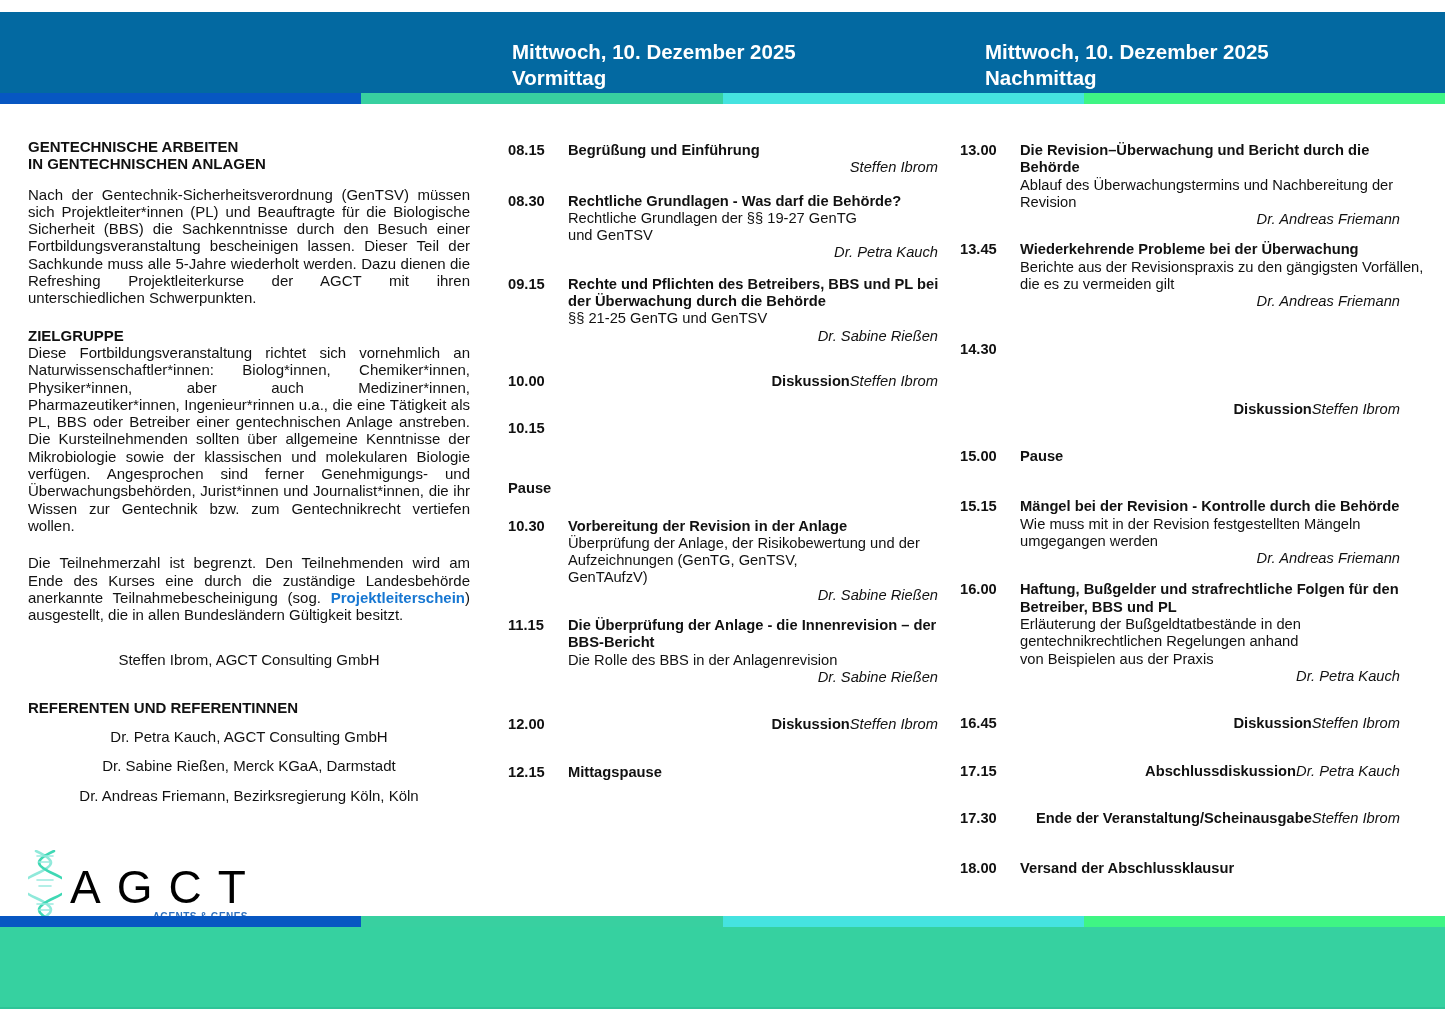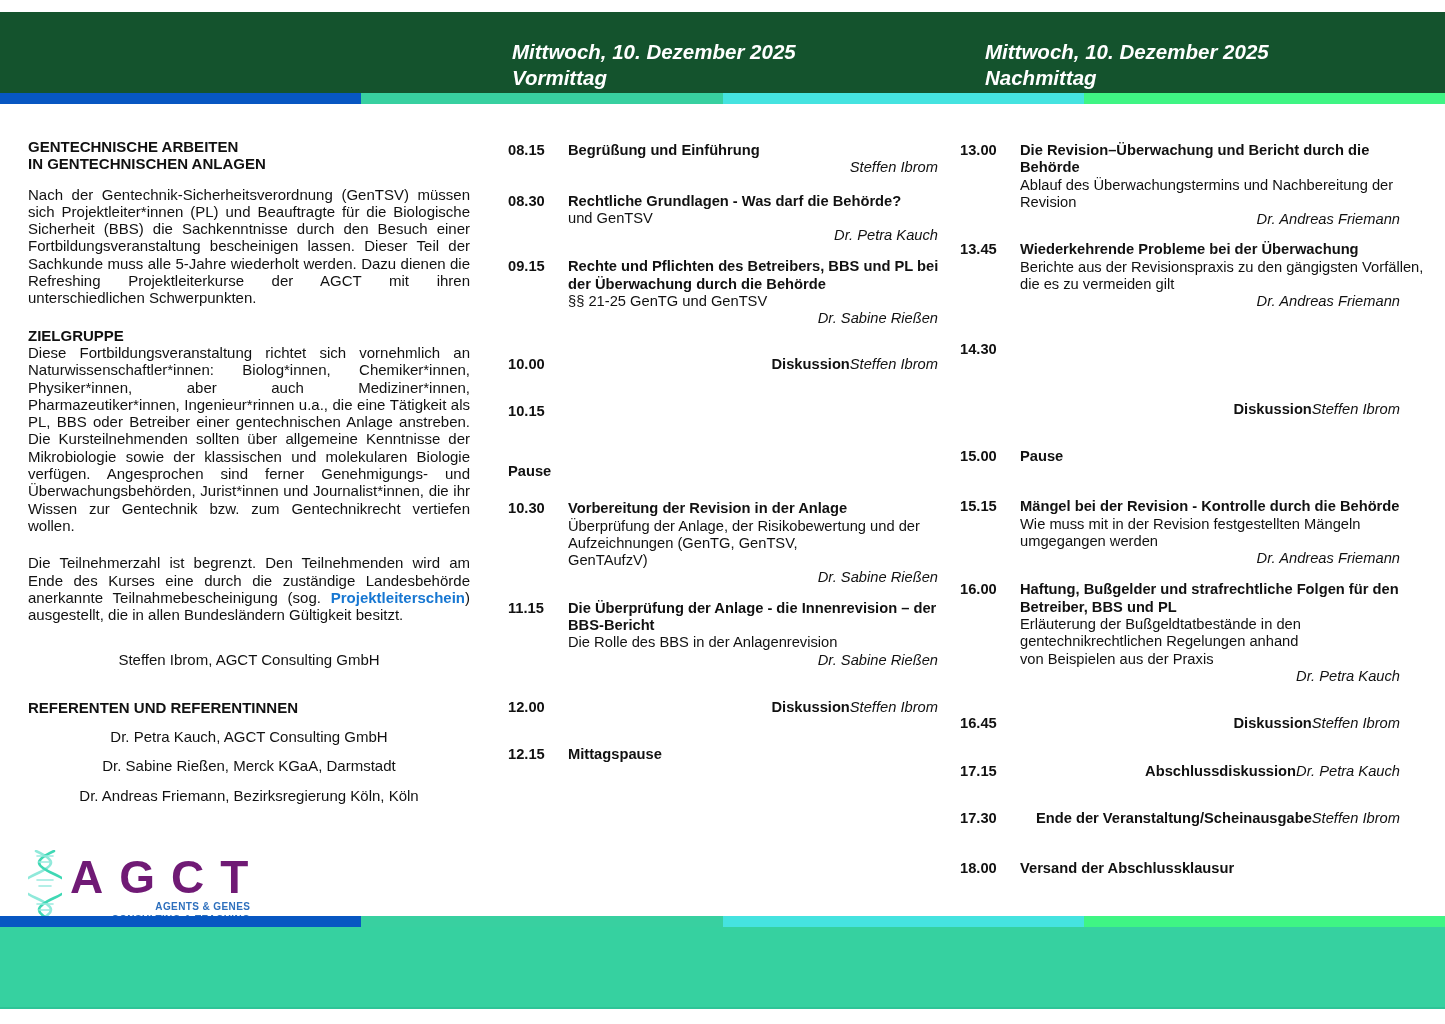--- a/index.html
+++ b/index.html
@@ -28,21 +28,21 @@
   .block-gap{margin-bottom:24px;}
   .link{color:#1777d2;font-weight:bold;text-decoration:none;cursor:pointer;}
   .kurs-block{margin-top:28px;}
   .ref-block{margin-top:30px;}
   .plain-line{margin:12px;text-align:center;}
 
   
   .logo{margin-top:44px;display:flex;align-items:flex-start;height:76px;}
   .logo svg{flex:0 0 auto;margin-top:2px;}
   .logo-text{margin-left:8px;}
-  .logo-letters{font-weight:bold;font-size:46px;line-height:46px;letter-spacing:16px;color:#701a75;margin-top:6px;}
+  .logo-letters{font-weight:normal;font-size:46px;line-height:46px;letter-spacing:16px;color:#000000;margin-top:16px;}
   .logo-sub{font-weight:bold;font-size:10px;line-height:13px;color:#2d6fbd;text-align:right;letter-spacing:.4px;margin-right:14px;}
   .gf-line{margin-top:22px;}
 
   
   .sched{position:absolute;top:142px;font-size:14.7px;line-height:17.3px;}
   .col-mid{left:508px;width:430px;}
   .col-right{left:960px;width:440px;}
   .item{display:flex;}
   .item .time{width:60px;font-weight:bold;flex:0 0 60px;}
   .item .content{flex:1 1 auto;min-width:0;}
@@ -67,21 +67,21 @@
   .col-right .item:nth-child(4){margin-bottom:33px;}
   .col-right .item:nth-child(5){margin-bottom:14px;}
   .col-right .item:nth-child(6){margin-bottom:30px;}
   .col-right .item:nth-child(7){margin-bottom:30px;}
   .col-right .item:nth-child(8){margin-bottom:30px;}
   .col-right .item:nth-child(9){margin-bottom:33px;}
 </style>
 </head>
 <body>
 
-<div class="header-band" style="background: #14532d; font-style: italic;">
+<div class="header-band" style="background: #0369a1;">
   <div class="hdr hdr-morning">
     <div>Mittwoch, 10. Dezember 2025</div>
     <div>Vormittag</div>
   </div>
   <div class="hdr hdr-afternoon">
     <div>Mittwoch, 10. Dezember 2025</div>
     <div>Nachmittag</div>
   </div>
 </div>
 
@@ -146,20 +146,21 @@
       <div class="time">08.15</div>
       <div class="content">
         <div class="t-line">Begrüßung und Einführung</div>
         <div class="speaker-block">Steffen Ibrom</div>
       </div>
     </div>
     <div class="item">
       <div class="time">08.30</div>
       <div class="content">
         <div class="t-line">Rechtliche Grundlagen - Was darf die Behörde?</div>
+        <div class="desc">Rechtliche Grundlagen der §§ 19-27 GenTG</div>
         <div class="desc">und GenTSV</div>
         <div class="speaker-block">Dr. Petra Kauch</div>
       </div>
     </div>
     <div class="item">
       <div class="time">09.15</div>
       <div class="content">
         <div class="t-line">Rechte und Pflichten des Betreibers, BBS und PL bei</div>
         <div class="t-line">der Überwachung durch die Behörde</div>
         <div class="desc">§§ 21-25 GenTG und GenTSV</div>

